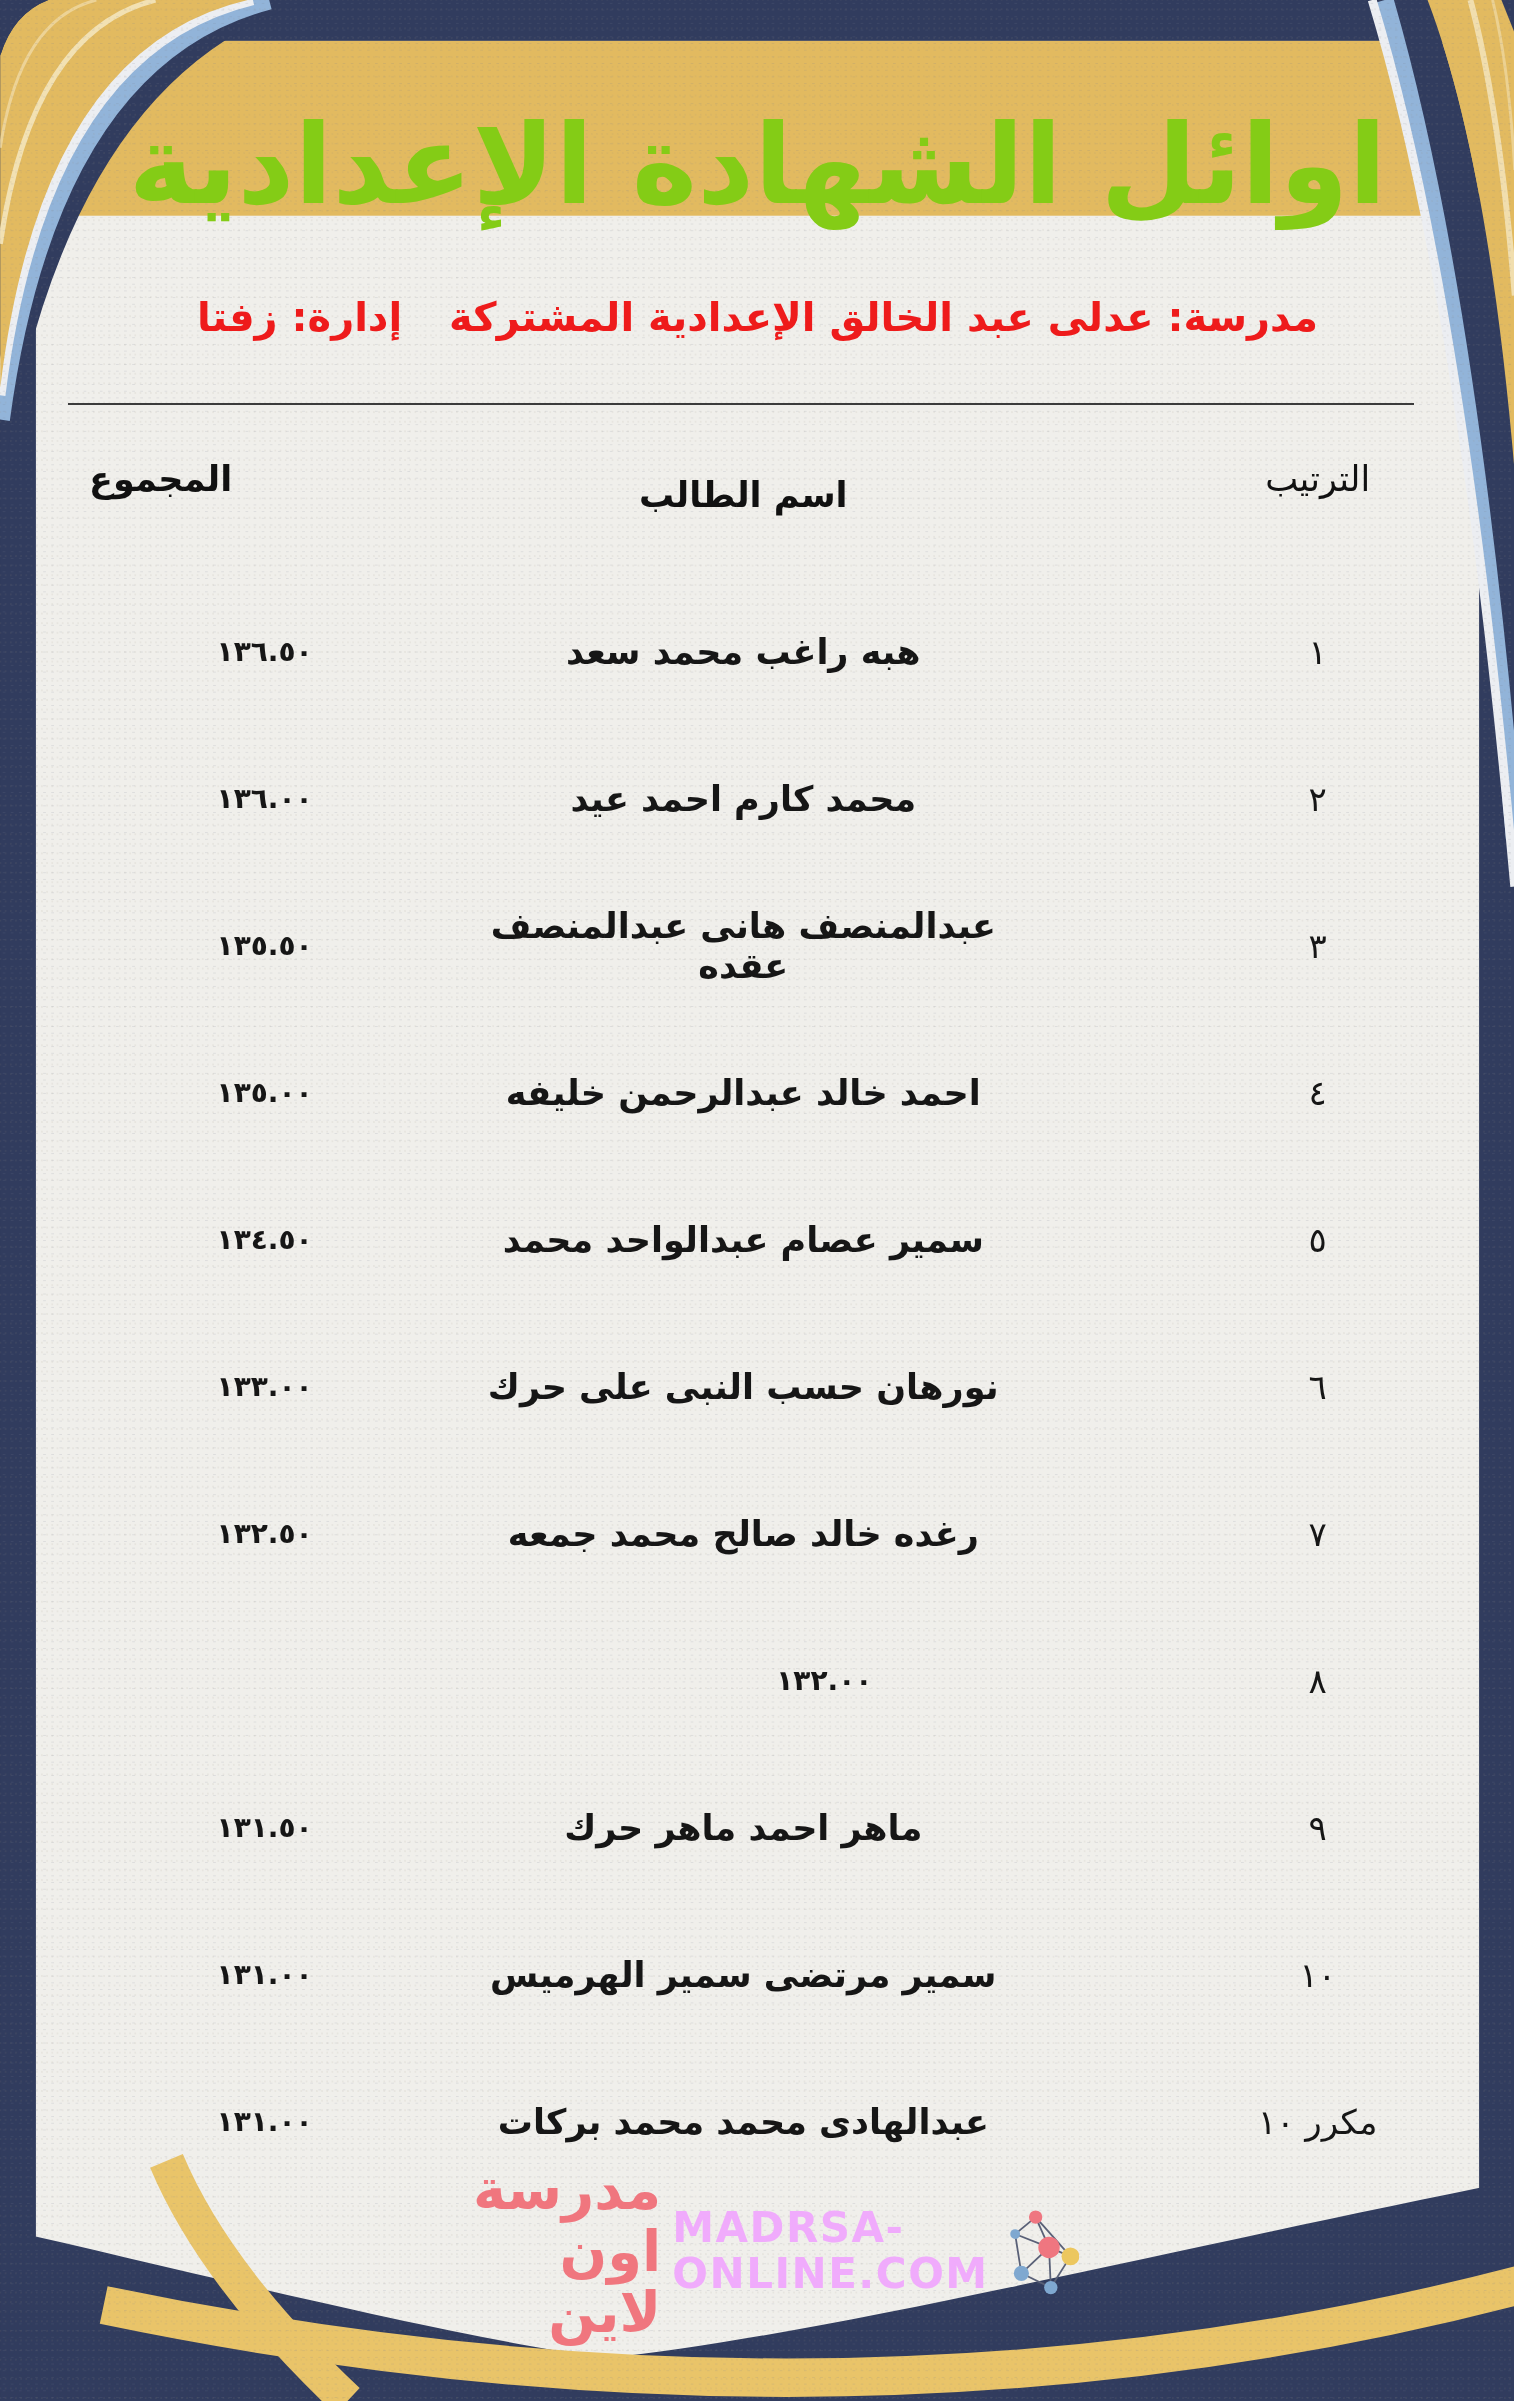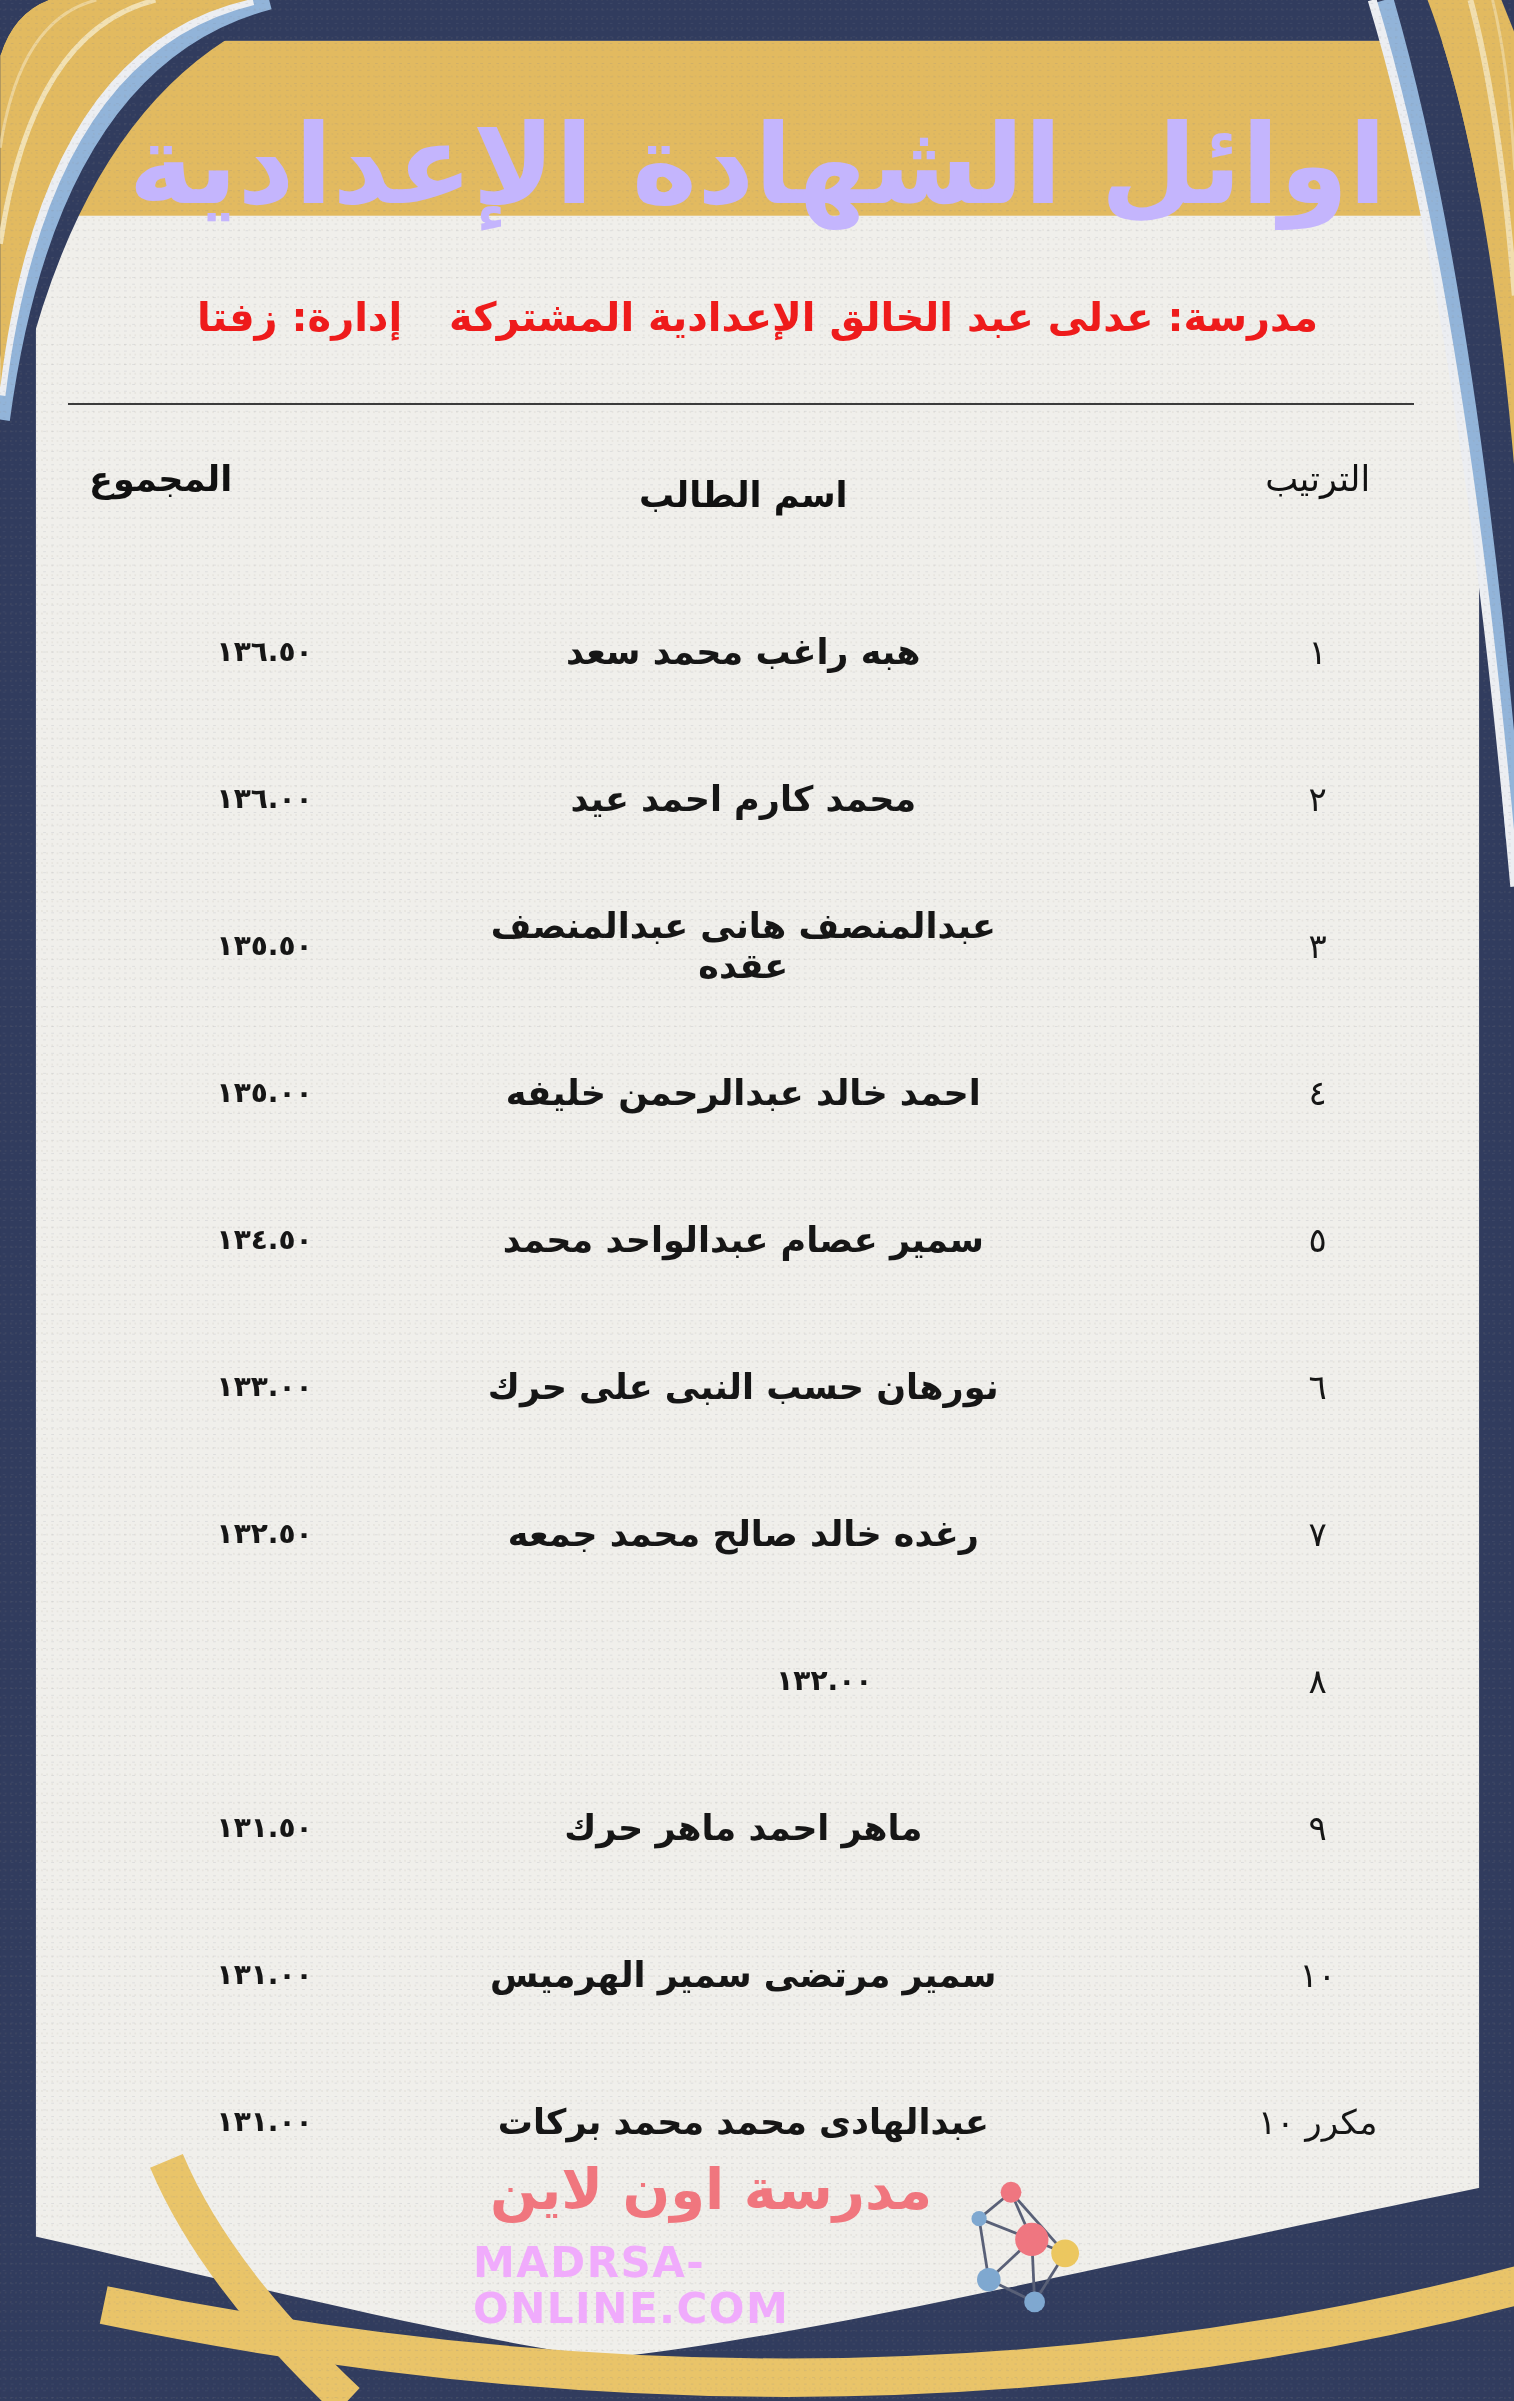--- a/index.html
+++ b/index.html
@@ -15,21 +15,21 @@
       radial-gradient(rgba(118,124,142,.16) 0.9px, transparent 0.9px),
       radial-gradient(rgba(150,142,122,.10) 0.7px, transparent 0.7px);
     background-size:8.1px 6.7px,5.2px 9.6px;
     background-position:0 0,3px 4.4px;
   }
   .content{position:absolute;inset:0;z-index:2;}
 
   .title{
     position:absolute;top:87px;left:0;right:0;
     text-align:center;direction:rtl;
-    color:#c4b5fd;font-weight:bold;font-size:111px;line-height:1.4;
+    color:#84cc16;font-weight:bold;font-size:111px;line-height:1.4;
   }
   .subtitle{
     position:absolute;top:294px;left:0;right:0;
     display:flex;flex-direction:row;justify-content:center;gap:47px;
     direction:rtl;color:#ee1b1b;font-weight:bold;font-size:40px;
   }
   .rule{
     position:absolute;top:403px;left:68px;width:1346px;height:1.5px;
     background:#3c3c3c;
   }
@@ -47,21 +47,21 @@
   .cell-total{text-align:center;font-weight:bold;font-size:28px;padding-left:22px;direction:ltr;}
   .trow.head .cell-rank{font-size:35px;}
   .trow.head .cell-name{font-size:35px;margin-top:33px;}
   .trow.head .cell-total{font-size:35px;text-align:left;}
   .rows-start{margin-top:74px;}
 
   .logo{
     position:absolute;top:2159px;left:473px;width:606px;
     display:flex;flex-direction:row;align-items:center;gap:19px;z-index:2;
   }
-  .logo-texts{display:flex;flex-direction:column;align-items:center;gap:19px;flex:1;}
+  .logo-texts{display:flex;flex-direction:row;align-items:center;gap:11px;flex:1;}
   .logo-ar{color:#f0767e;font-weight:bold;font-size:56px;direction:rtl;line-height:1.1;}
   .logo-en{color:#f0abfc;font-weight:bold;font-size:42px;letter-spacing:1.5px;line-height:1.1;}
 </style>
 </head>
 <body>
 
 <svg class="bg-svg" width="1515" height="2401" viewBox="0 0 2050 3250">
   <rect x="0" y="0" width="2050" height="3250" fill="#313c5e"></rect>
   <defs>
     <clipPath id="cardClip">

